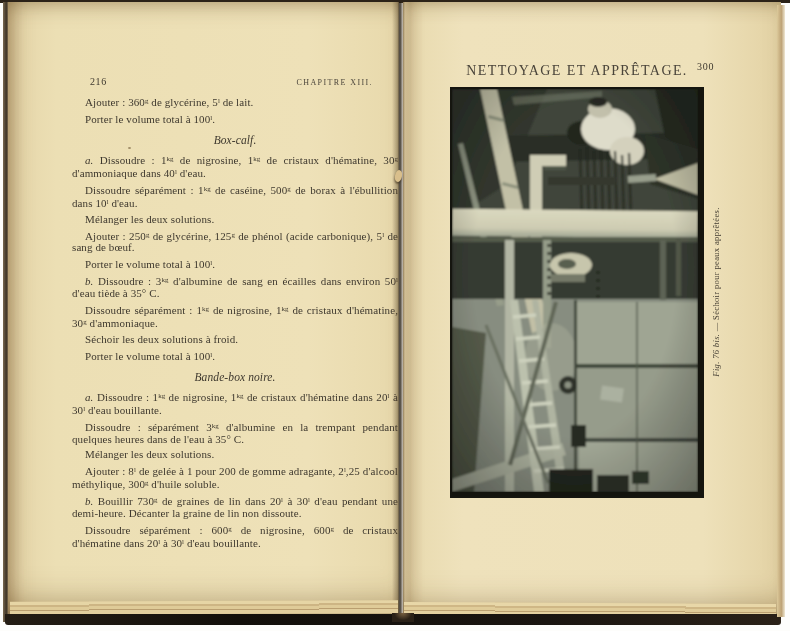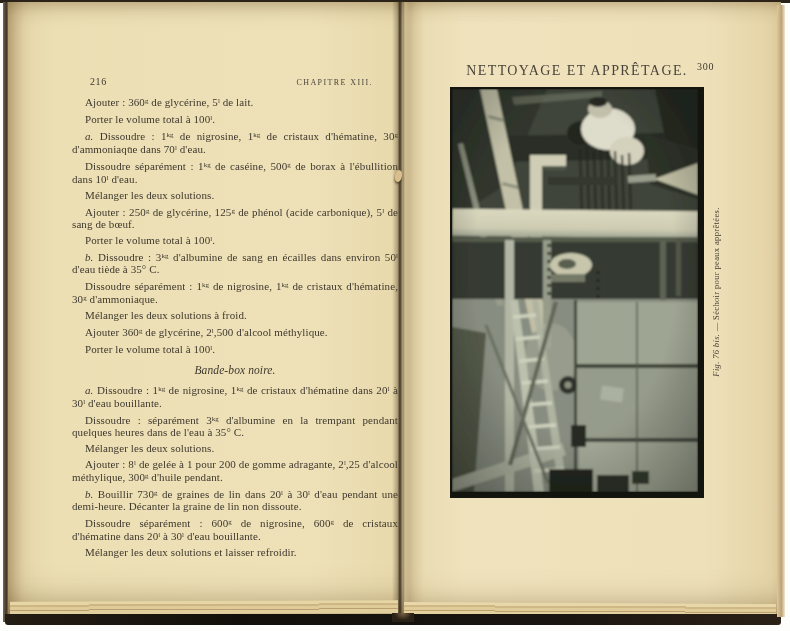--- a/index.html
+++ b/index.html
@@ -15,21 +15,21 @@
   .gutter-notch{position:absolute;left:392px;top:613px;width:22px;height:9px;
                 background:radial-gradient(50% 100% at 50% 0,#7a6243,#2a2117 80%);}
   .right-edge{position:absolute;left:777px;top:5px;width:8px;height:612px;
               background:linear-gradient(90deg,#dcc99a,#bda275 55%,#efe7d2);}
   
   .page{position:absolute;top:2px;height:613px;}
   .page-left{left:8px;width:391px;
     background:linear-gradient(90deg,#d8c498 0px,#e7d8ac 16px,#ecdfb4 48px,#eee1b8 300px,#e8d9ac 391px);
     box-shadow:inset 0 16px 22px -16px rgba(92,62,20,.5),
                inset 0 -30px 34px -22px rgba(92,62,20,.55),
-               inset 18px 0 26px -18px rgba(92,62,20,.4);padding-left:33px;}
+               inset 18px 0 26px -18px rgba(92,62,20,.4);}
   .page-right{left:403px;width:378px;height:615px;
     background:linear-gradient(90deg,#dbc89c 0px,#eadcb2 20px,#efe2bc 60px,#eee1ba 300px,#e3d2a4 378px);
     box-shadow:inset 0 14px 20px -14px rgba(92,62,20,.45),
                inset 0 -28px 32px -20px rgba(92,62,20,.5),
                inset 14px 0 20px -14px rgba(92,62,20,.45);}
   .gutter{position:absolute;left:392px;top:2px;width:18px;height:616px;
     background:linear-gradient(90deg,rgba(70,52,28,0) 0,rgba(70,52,28,.35) 30%,
                rgba(32,24,13,.85) 44%,rgba(70,52,28,.4) 58%,
                rgba(255,242,205,.3) 72%,rgba(70,52,28,0) 100%);}
   .thread-knot{position:absolute;left:395px;top:170px;width:7px;height:12px;border-radius:50%;
@@ -68,38 +68,37 @@
 <div class="scene">
   <div class="top-rule"></div>
   <div class="left-edge"></div>
 
   <div class="page page-left">
     <div class="pagenum-left">216</div>
     <div class="runhead-left">CHAPITRE XIII.</div>
     <div class="body-left" id="left-body">
         <div class="bpara"><span>Ajouter : 360</span><span class="sup">g</span><span> de glycérine, 5</span><span class="sup">l</span><span> de lait.</span></div>
         <div class="bpara"><span>Porter le volume total à 100</span><span class="sup">l</span><span>.</span></div>
-        <div class="bpara"><span class="it">a.</span><span> Dissoudre : 1</span><span class="sup">kg</span><span> de nigrosine, 1</span><span class="sup">kg</span><span> de cristaux d'hématine, 30</span><span class="sup">g</span><span> d'ammoniaque dans 70</span><span class="sup">l</span><span> d'eau.</span></div>
+        <div class="bheading">Box-calf.</div>
+        <div class="bpara"><span class="it">a.</span><span> Dissoudre : 1</span><span class="sup">kg</span><span> de nigrosine, 1</span><span class="sup">kg</span><span> de cristaux d'hématine, 30</span><span class="sup">g</span><span> d'ammoniaque dans 40</span><span class="sup">l</span><span> d'eau.</span></div>
         <div class="bpara"><span>Dissoudre séparément : 1</span><span class="sup">kg</span><span> de caséine, 500</span><span class="sup">g</span><span> de borax à l'ébullition dans 10</span><span class="sup">l</span><span> d'eau.</span></div>
         <div class="bpara"><span>Mélanger les deux solutions.</span></div>
         <div class="bpara"><span>Ajouter : 250</span><span class="sup">g</span><span> de glycérine, 125</span><span class="sup">g</span><span> de phénol (acide carbonique), 5</span><span class="sup">l</span><span> de sang de bœuf.</span></div>
         <div class="bpara"><span>Porter le volume total à 100</span><span class="sup">l</span><span>.</span></div>
         <div class="bpara bspace"><span class="it">b.</span><span> Dissoudre : 3</span><span class="sup">kg</span><span> d'albumine de sang en écailles dans environ 50</span><span class="sup">l</span><span> d'eau tiède à 35° C.</span></div>
         <div class="bpara"><span>Dissoudre séparément : 1</span><span class="sup">kg</span><span> de nigrosine, 1</span><span class="sup">kg</span><span> de cristaux d'hématine, 30</span><span class="sup">g</span><span> d'ammoniaque.</span></div>
-        <div class="bpara"><span>Mélanger les deux solutions à froid.</span></div>
-        <div class="bpara"><span>Ajouter 360</span><span class="sup">g</span><span> de glycérine, 2</span><span class="sup">l</span><span>,500 d'alcool méthylique.</span></div>
+        <div class="bpara"><span>Séchoir les deux solutions à froid.</span></div>
         <div class="bpara"><span>Porter le volume total à 100</span><span class="sup">l</span><span>.</span></div>
         <div class="bheading">Bande-box noire.</div>
         <div class="bpara"><span class="it">a.</span><span> Dissoudre : 1</span><span class="sup">kg</span><span> de nigrosine, 1</span><span class="sup">kg</span><span> de cristaux d'hématine dans 20</span><span class="sup">l</span><span> à 30</span><span class="sup">l</span><span> d'eau bouillante.</span></div>
         <div class="bpara"><span>Dissoudre : séparément 3</span><span class="sup">kg</span><span> d'albumine en la trempant pendant quelques heures dans de l'eau à 35° C.</span></div>
         <div class="bpara"><span>Mélanger les deux solutions.</span></div>
-        <div class="bpara"><span>Ajouter : 8</span><span class="sup">l</span><span> de gelée à 1 pour 200 de gomme adragante, 2</span><span class="sup">l</span><span>,25 d'alcool méthylique, 300</span><span class="sup">g</span><span> d'huile pendant.</span></div>
+        <div class="bpara"><span>Ajouter : 8</span><span class="sup">l</span><span> de gelée à 1 pour 200 de gomme adragante, 2</span><span class="sup">l</span><span>,25 d'alcool méthylique, 300</span><span class="sup">g</span><span> d'huile soluble.</span></div>
         <div class="bpara bspace"><span class="it">b.</span><span> Bouillir 730</span><span class="sup">g</span><span> de graines de lin dans 20</span><span class="sup">l</span><span> à 30</span><span class="sup">l</span><span> d'eau pendant une demi-heure. Décanter la graine de lin non dissoute.</span></div>
         <div class="bpara"><span>Dissoudre séparément : 600</span><span class="sup">g</span><span> de nigrosine, 600</span><span class="sup">g</span><span> de cristaux d'hématine dans 20</span><span class="sup">l</span><span> à 30</span><span class="sup">l</span><span> d'eau bouillante.</span></div>
-        <div class="bpara"><span>Mélanger les deux solutions et laisser refroidir.</span></div>
       </div>
   </div>
 
   <div class="page page-right"></div>
   <div class="runhead-right">NETTOYAGE ET APPRÊTAGE.</div>
   <div class="pagenum-right">300</div>
 
   <figure class="photo" style="margin:0">
     <svg width="246" height="403" viewBox="0 0 246 403">
       <defs>

